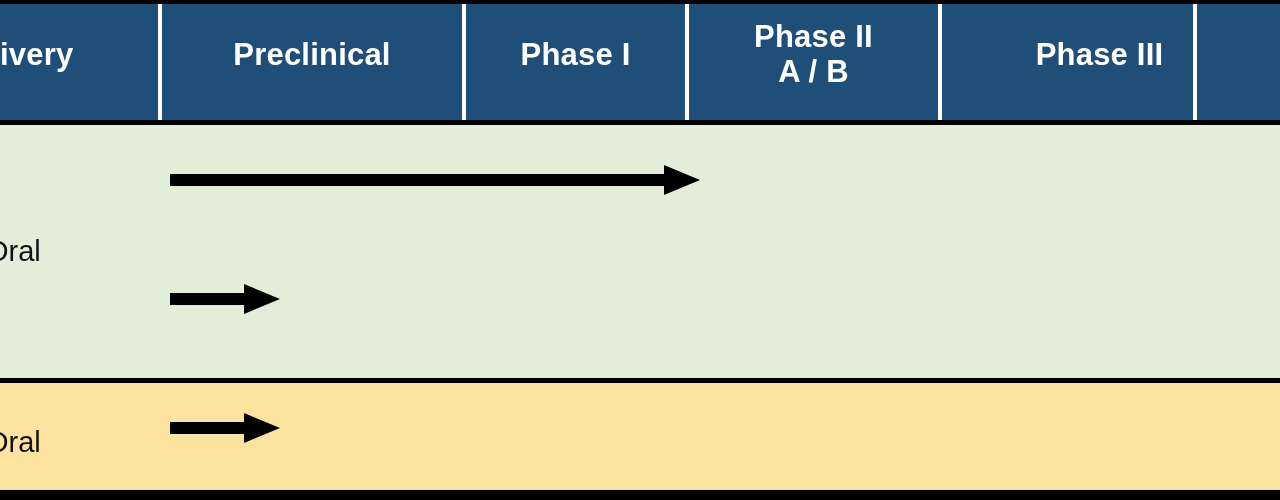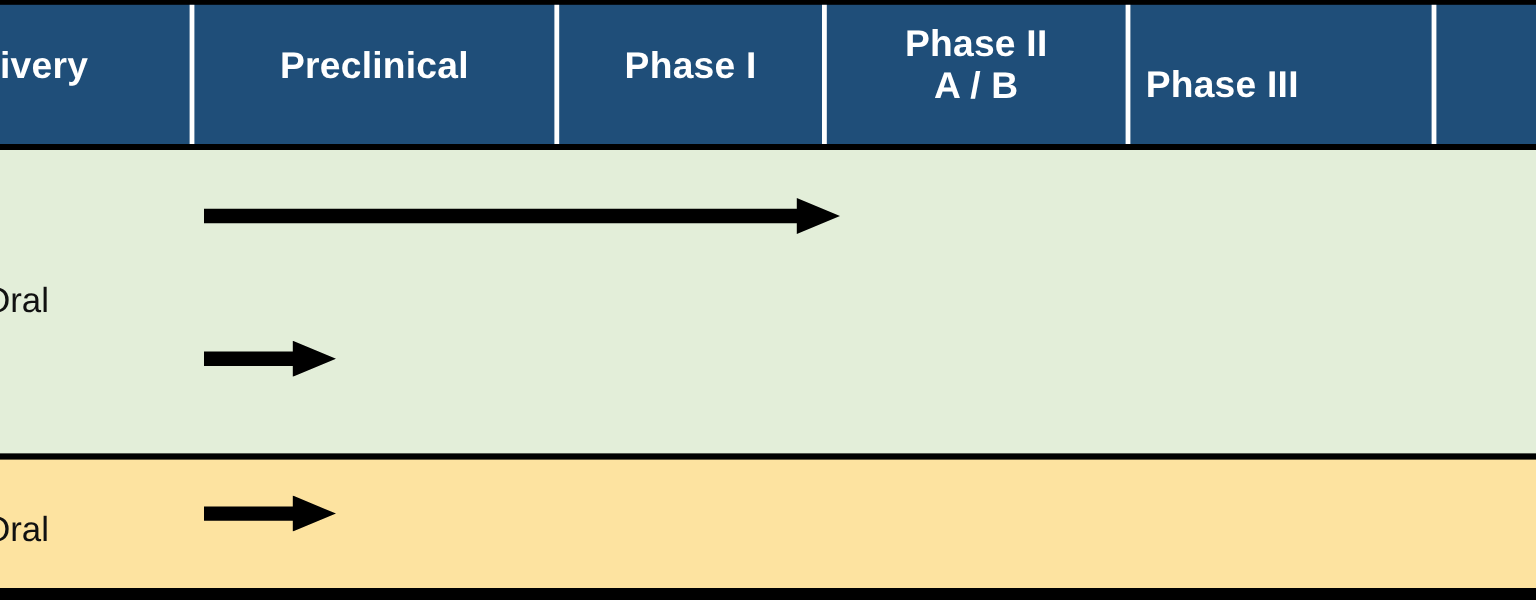--- a/index.html
+++ b/index.html
@@ -137,21 +137,21 @@
 
     <div class="header-cell" style="left:466px; width:219px;border-radius:18px;">
       <span>Phase I</span>
     </div>
 
     <div class="header-cell" style="left:689px; width:249px;">
       <span>Phase II
 A  / B</span>
     </div>
 
-    <div class="header-cell" style="left:893px; width:251px;margin-top:16px;">
+    <div class="header-cell" style="left:974px; width:251px;">
       <span>Phase III</span>
     </div>
 
     <div class="header-cell" style="left:1197px; width:83px;">
       <span></span>
     </div>
   </div>
 
   <div class="col-divider" style="left:158px;"></div>
   <div class="col-divider" style="left:462px;"></div>

